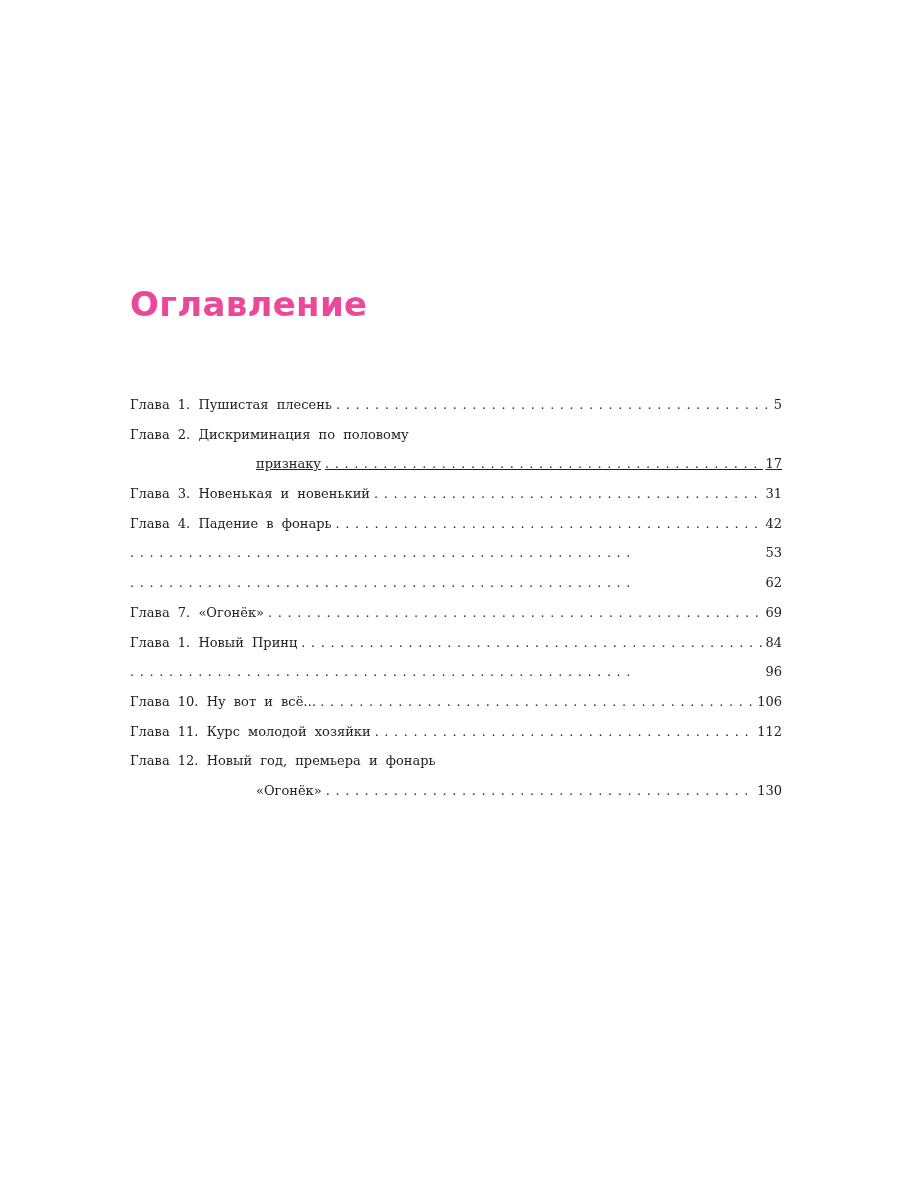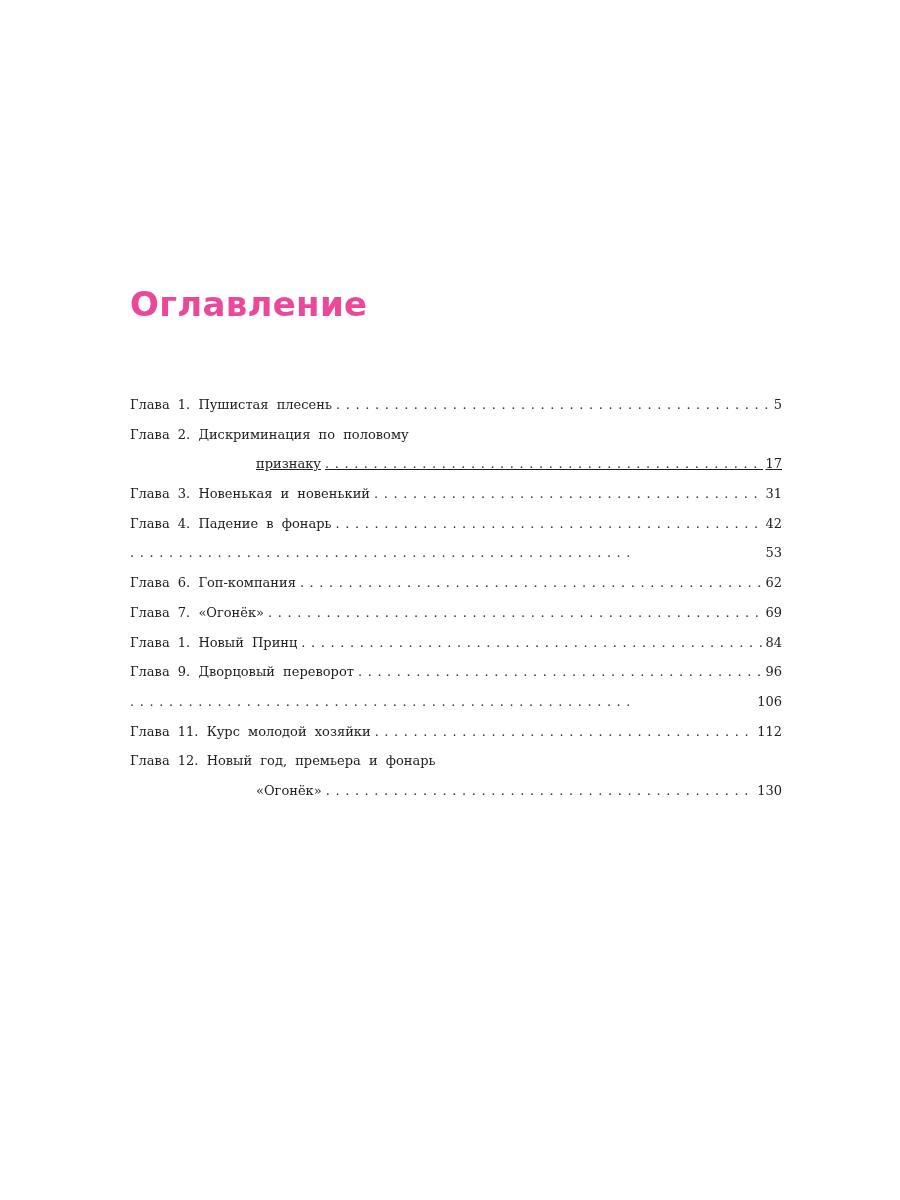--- a/index.html
+++ b/index.html
@@ -66,21 +66,20 @@
 
   <div class="row">
     <div class="entry-line">
       <span class="dots">....................................................</span>
       <span class="page">53</span>
     </div>
   </div>
 
   <div class="row">
     <div class="entry-line">
-      <span class="text"><span>Глава 6.</span> <span>Гоп-компания</span></span>
       <span class="dots">....................................................</span>
       <span class="page">62</span>
     </div>
   </div>
 
   <div class="row">
     <div class="entry-line">
       <span class="text"><span>Глава 7.</span> <span>«Огонёк»</span></span>
       <span class="dots">....................................................</span>
       <span class="page">69</span>
@@ -90,28 +89,28 @@
   <div class="row">
     <div class="entry-line">
       <span class="text"><span>Глава 1.</span> <span>Новый Принц</span></span>
       <span class="dots">....................................................</span>
       <span class="page">84</span>
     </div>
   </div>
 
   <div class="row">
     <div class="entry-line">
-      <span class="text"><span>Глава 9.</span> <span>Дворцовый переворот</span></span>
       <span class="dots">....................................................</span>
       <span class="page">96</span>
     </div>
   </div>
 
   <div class="row">
     <div class="entry-line">
+      <span class="text"><span>Глава 10.</span> <span>Ну вот и всё…</span></span>
       <span class="dots">....................................................</span>
       <span class="page">106</span>
     </div>
   </div>
 
   <div class="row">
     <div class="entry-line">
       <span class="text"><span>Глава 11.</span> <span>Курс молодой хозяйки</span></span>
       <span class="dots">....................................................</span>
       <span class="page">112</span>

